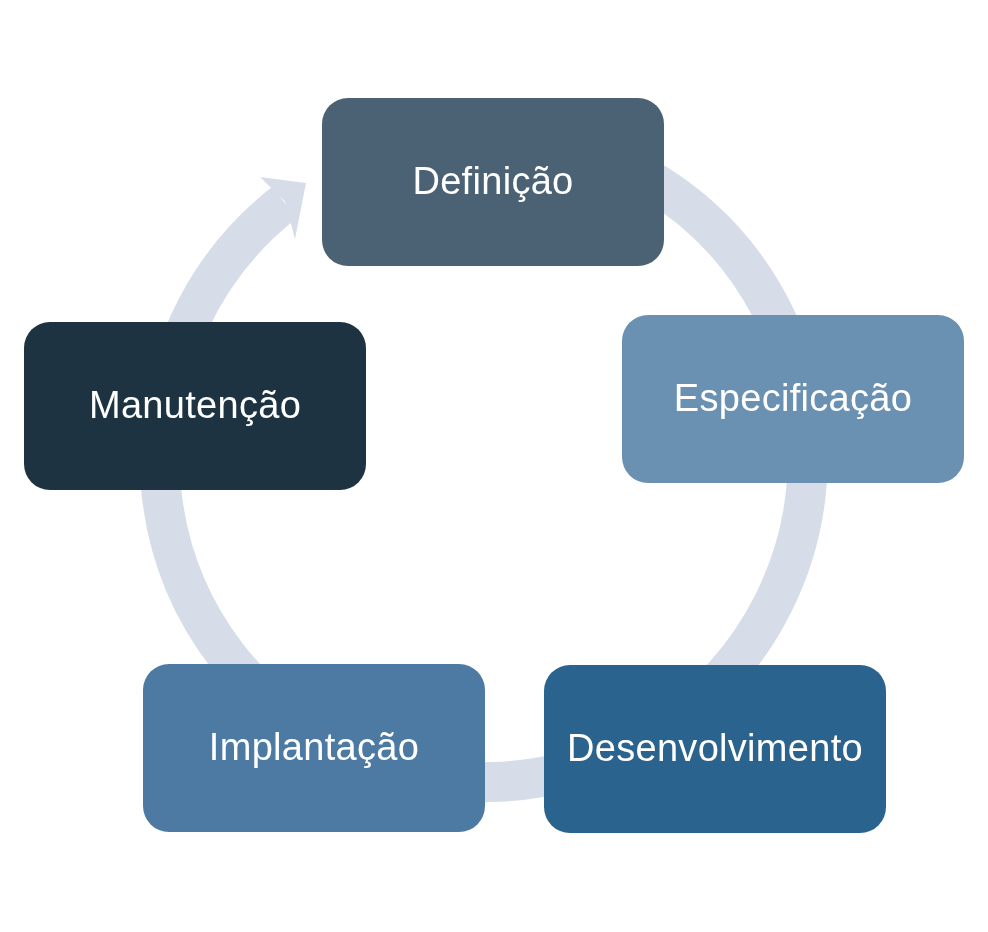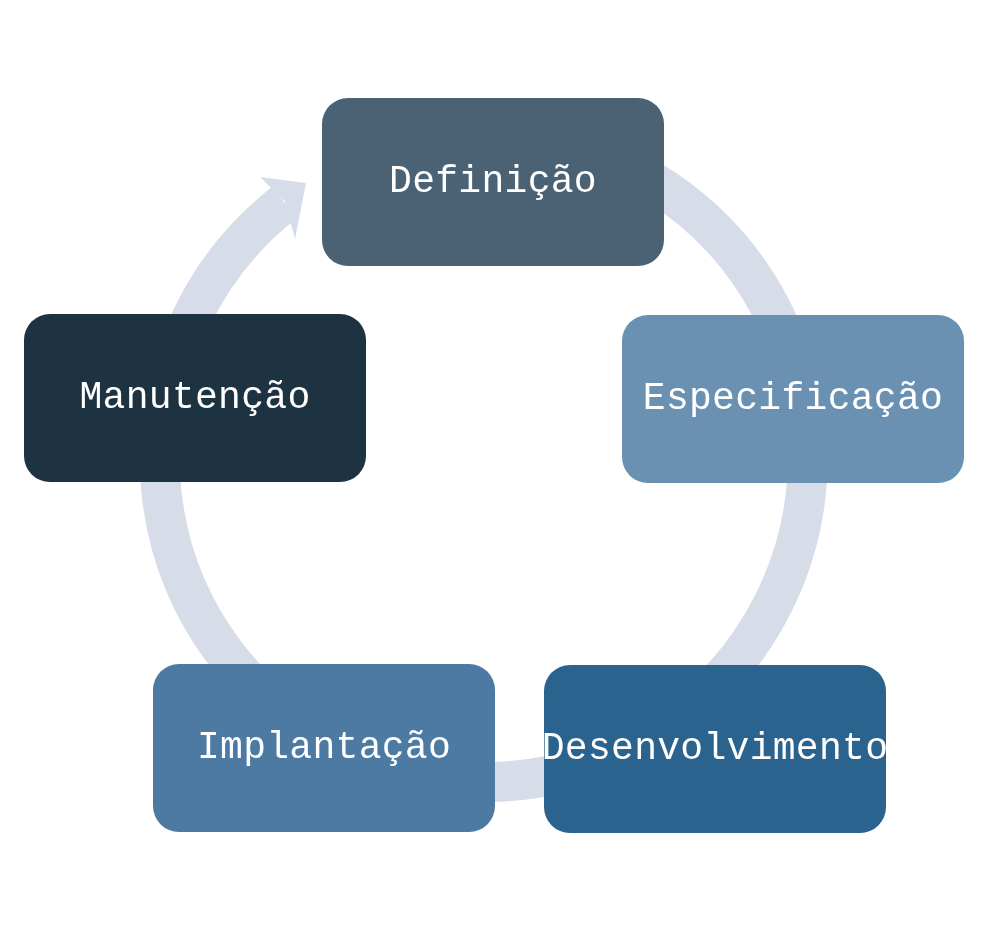--- a/index.html
+++ b/index.html
@@ -32,27 +32,26 @@
     border-radius: 26px;
     display: flex;
     align-items: center;
     justify-content: center;
     text-align: center;
   }
   .step-label {
     font-size: 38px;
     line-height: 1.1;
     letter-spacing: 0.3px;
-    font-family: Liberation Mono, monospace;
   }
   .s0 { left: 322px; top: 98px;  }
   .s1 { left: 622px; top: 315px; }
   .s2 { left: 508px; top: 665px; }
-  .s3 { left: 153px; top: 664px; }
-  .s4 { left: 24px;  top: 314px; }
+  .s3 { left: 143px; top: 664px; }
+  .s4 { left: 24px;  top: 322px; }
 </style>
 </head>
 <body>
 
 <div class="stage" style="background-color: rgb(255, 255, 255);">
 
   <svg class="ring-svg" viewBox="0 0 988 932" aria-hidden="true">
     <path class="ring-arc" d="M 336.9 169.3 A 324 324 0 1 1 284.5 202.6" style="stroke: rgb(214, 221, 232);"></path>
     <polygon points="306,183 295,239 285,201.4 260,177" style="fill: rgb(214, 221, 232);"></polygon>
   </svg>

